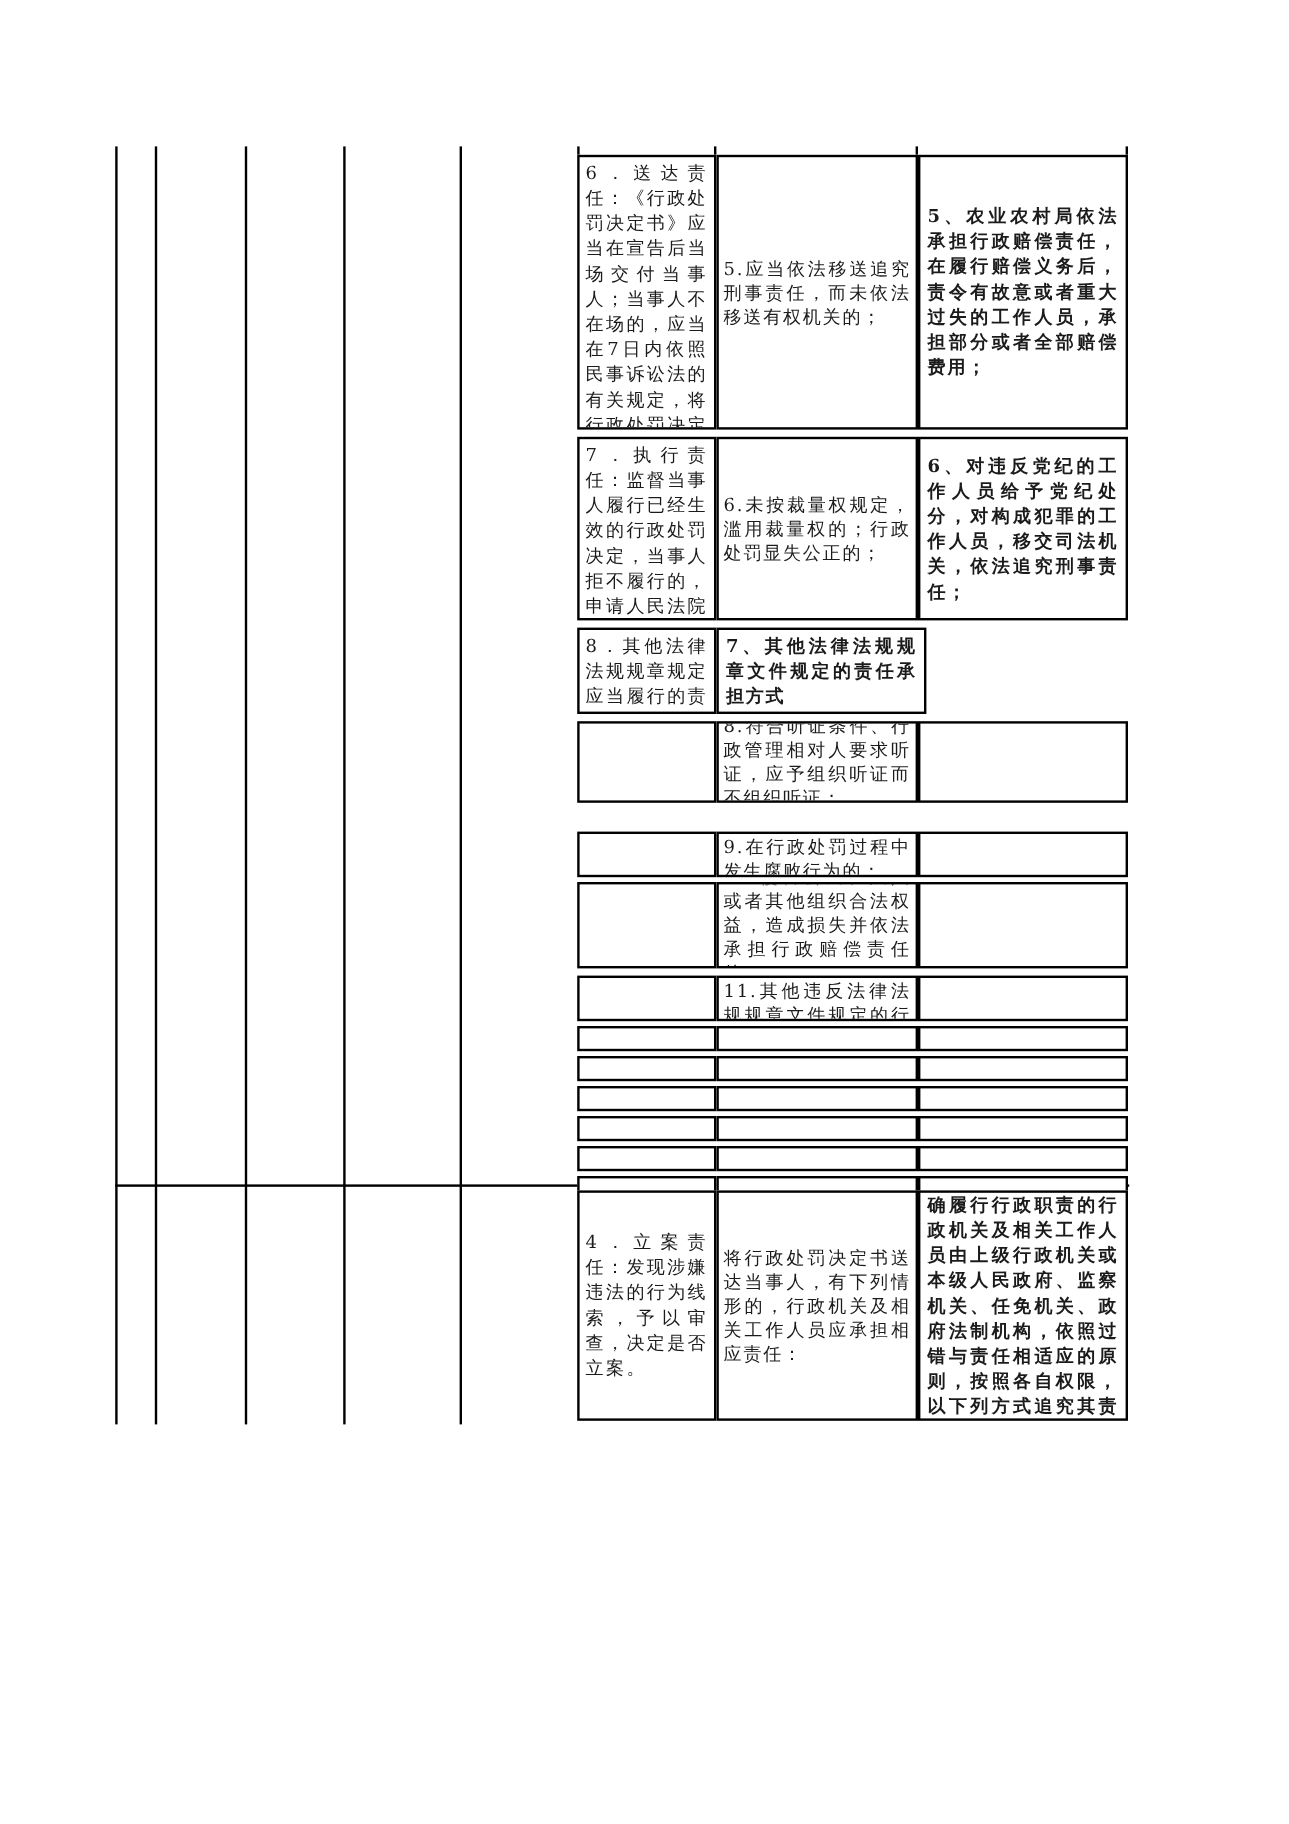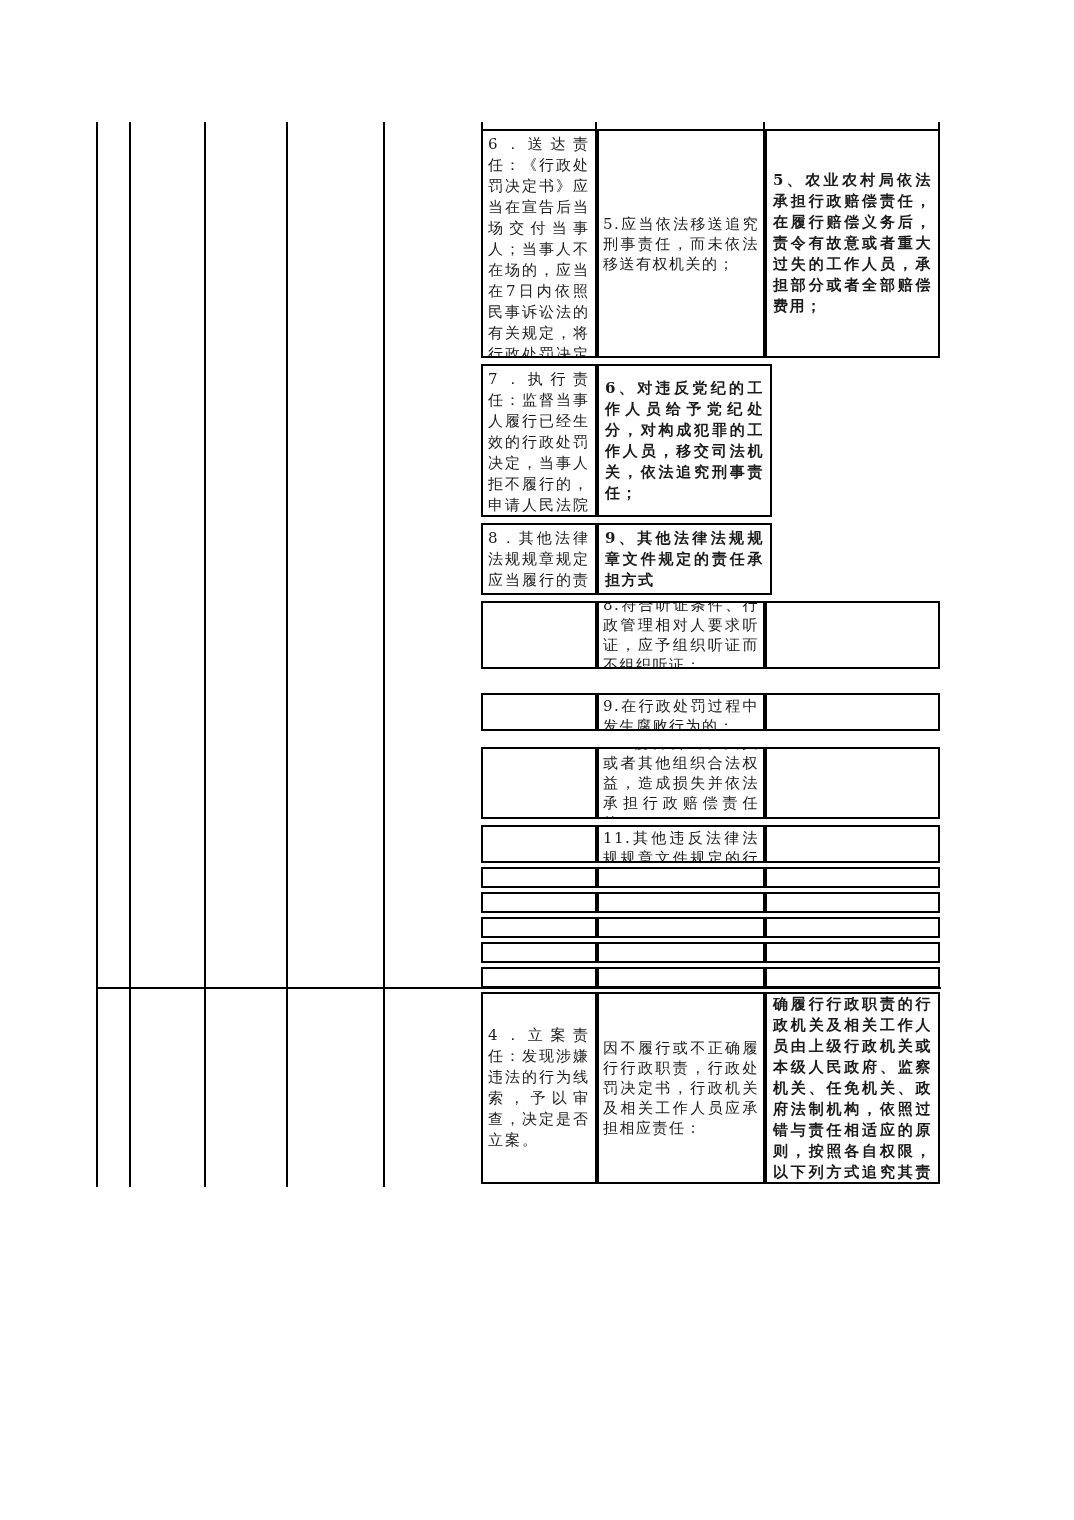--- a/index.html
+++ b/index.html
@@ -67,47 +67,50 @@
         </div>
       <div class="cell c v-mid">
           <div class="txt">5、农业农村局依法承担行政赔偿责任，在履行赔偿义务后，责令有故意或者重大过失的工作人员，承担部分或者全部赔偿费用；</div>
         </div>
     </div>
 
     <div class="row" style="height:153px;margin-bottom:6px">
       <div class="cell a v-top">
           <div class="txt">7．执行责任：监督当事人履行已经生效的行政处罚决定，当事人拒不履行的，申请人民法院强制执行。</div>
         </div>
+      <div class="cell b v-mid">
+          <div class="txt">6.未按裁量权规定，滥用裁量权的；行政处罚显失公正的；</div>
+        </div>
       <div class="cell c v-mid">
           <div class="txt">6、对违反党纪的工作人员给予党纪处分，对构成犯罪的工作人员，移交司法机关，依法追究刑事责任；</div>
         </div>
     </div>
 
     <div class="row" style="height:72px;margin-bottom:6px">
       <div class="cell a v-top">
           <div class="txt">8．其他法律法规规章规定应当履行的责任。</div>
         </div>
       <div class="cell c v-mid">
-          <div class="txt">9、其他法律法规规章文件规定的责任承担方式</div>
+          <div class="txt">7、其他法律法规规章文件规定的责任承担方式</div>
         </div>
     </div>
 
     <div class="row" style="height:68px;margin-bottom:24px">
       <div class="cell a">
           <div class="txt"></div>
         </div>
       <div class="cell b v-mid">
           <div class="txt">8.符合听证条件、行政管理相对人要求听证，应予组织听证而不组织听证；</div>
         </div>
       <div class="cell c">
           <div class="txt"></div>
         </div>
     </div>
 
-    <div class="row" style="height:38px;margin-bottom:16px">
+    <div class="row" style="height:38px;margin-bottom:4px">
       <div class="cell a">
           <div class="txt"></div>
         </div>
       <div class="cell b v-top">
           <div class="txt">9.在行政处罚过程中发生腐败行为的；</div>
         </div>
       <div class="cell c">
           <div class="txt"></div>
         </div>
     </div>
@@ -168,21 +171,21 @@
     </div>
 
   </div>
 
   <div class="block" style="top:992px">
     <div class="row" style="height:192px">
       <div class="cell a v-mid">
           <div class="txt">4．立案责任：发现涉嫌违法的行为线索，予以审查，决定是否立案。</div>
         </div>
       <div class="cell b v-mid">
-          <div class="txt">因不履行或不正确履行行政职责，行政处罚决定书，行政机关及相关工作人员应承担相应责任：</div>
+          <div class="txt">将行政处罚决定书送达当事人，有下列情形的，行政机关及相关工作人员应承担相应责任：</div>
         </div>
       <div class="cell c v-mid c-indent">
           <div class="txt">对不履行或不正确履行行政职责的行政机关及相关工作人员由上级行政机关或本级人民政府、监察机关、任免机关、政府法制机构，依照过错与责任相适应的原则，按照各自权限，以下列方式追究其责任：</div>
         </div>
     </div>
   </div>
 
 </div>
 
 </body></html>

